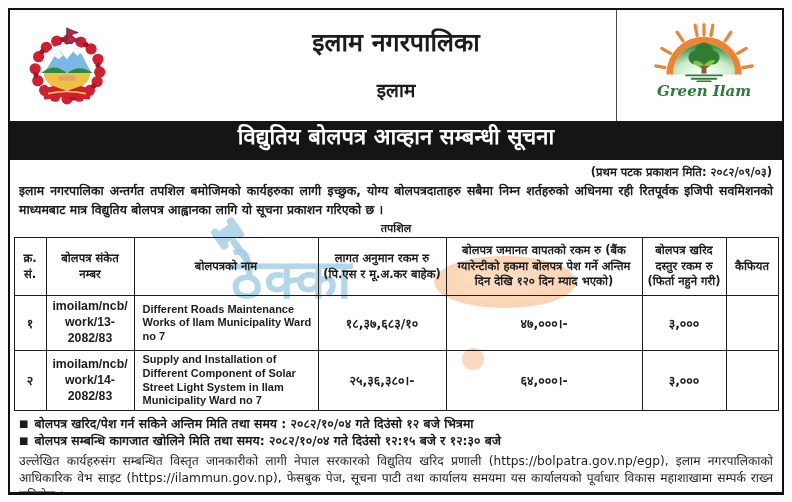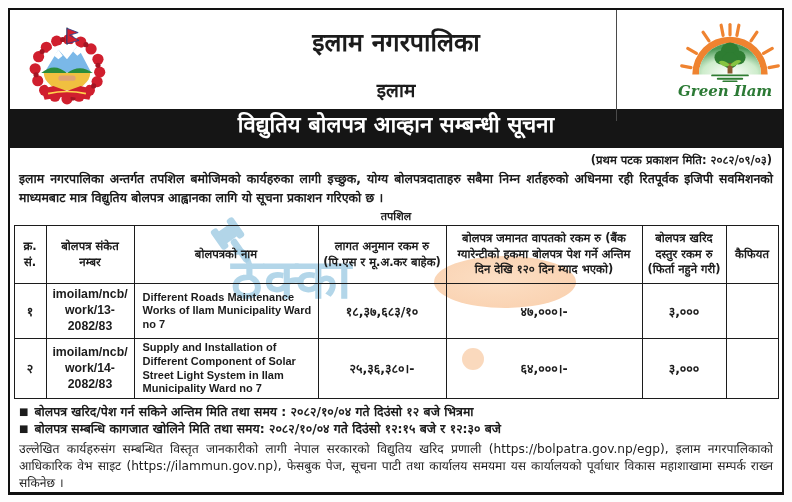--- a/index.html
+++ b/index.html
@@ -9,27 +9,27 @@
   
   .watermark { position:absolute; inset:0; z-index:0; pointer-events:none; }
   .wm-text { position:absolute; left:221px; top:230px; font-size:54px; font-weight:bold; color:#a6d0e6; opacity:.85; letter-spacing:2px; }
   .wm-gavel { position:absolute; left:196px; top:206px; opacity:.8; }
   .wm-orange { position:absolute; left:424px; top:246px; width:142px; height:52px; border-radius:50%; background:radial-gradient(ellipse at 45% 45%, #f6a964, #f08024); opacity:.38; }
   .wm-dot { position:absolute; left:452px; top:338px; width:22px; height:22px; border-radius:50%; background:#f08024; opacity:.3; }
 
   .content { position:relative; z-index:1; }
 
   
-  .header { position:relative; height:99px; }
+  .header { position:relative; height:111px; }
   .h-center { text-align:center; padding-top:14px; }
   .h-title { font-size:25px; font-weight:bold; }
   .h-sub { font-size:23px; font-weight:bold; margin-top:9px; }
   .h-place { font-size:19px; font-weight:bold; margin-top:19px; }
   .emblem { position:absolute; left:14px; top:14px; width:86px; height:86px; }
-  .green-logo { position:absolute; right:0; top:6px; width:104px; text-align:left; }
+  .green-logo { position:absolute; right:26px; top:6px; width:104px; text-align:center; }
   .green-caption { font-size:15px; font-style:italic; font-weight:bold; color:#2c7a35; font-family:"DejaVu Serif","Liberation Serif",serif; margin-top:-4px; }
   .header-divider { position:absolute; left:606px; top:0; width:1px; height:111px; background:#4a4a4a; }
 
   
   .banner { height:39px; background:#151515; color:#fff; font-size:22px; font-weight:bold; text-align:center; line-height:31px; }
 
   .date-line { text-align:right; font-weight:bold; font-size:11.5px; padding:4px 10px 0 0; }
 
   .intro { margin:3px 9px 0; font-size:12.4px; font-weight:700; line-height:1.5; text-align:justify; }
 

